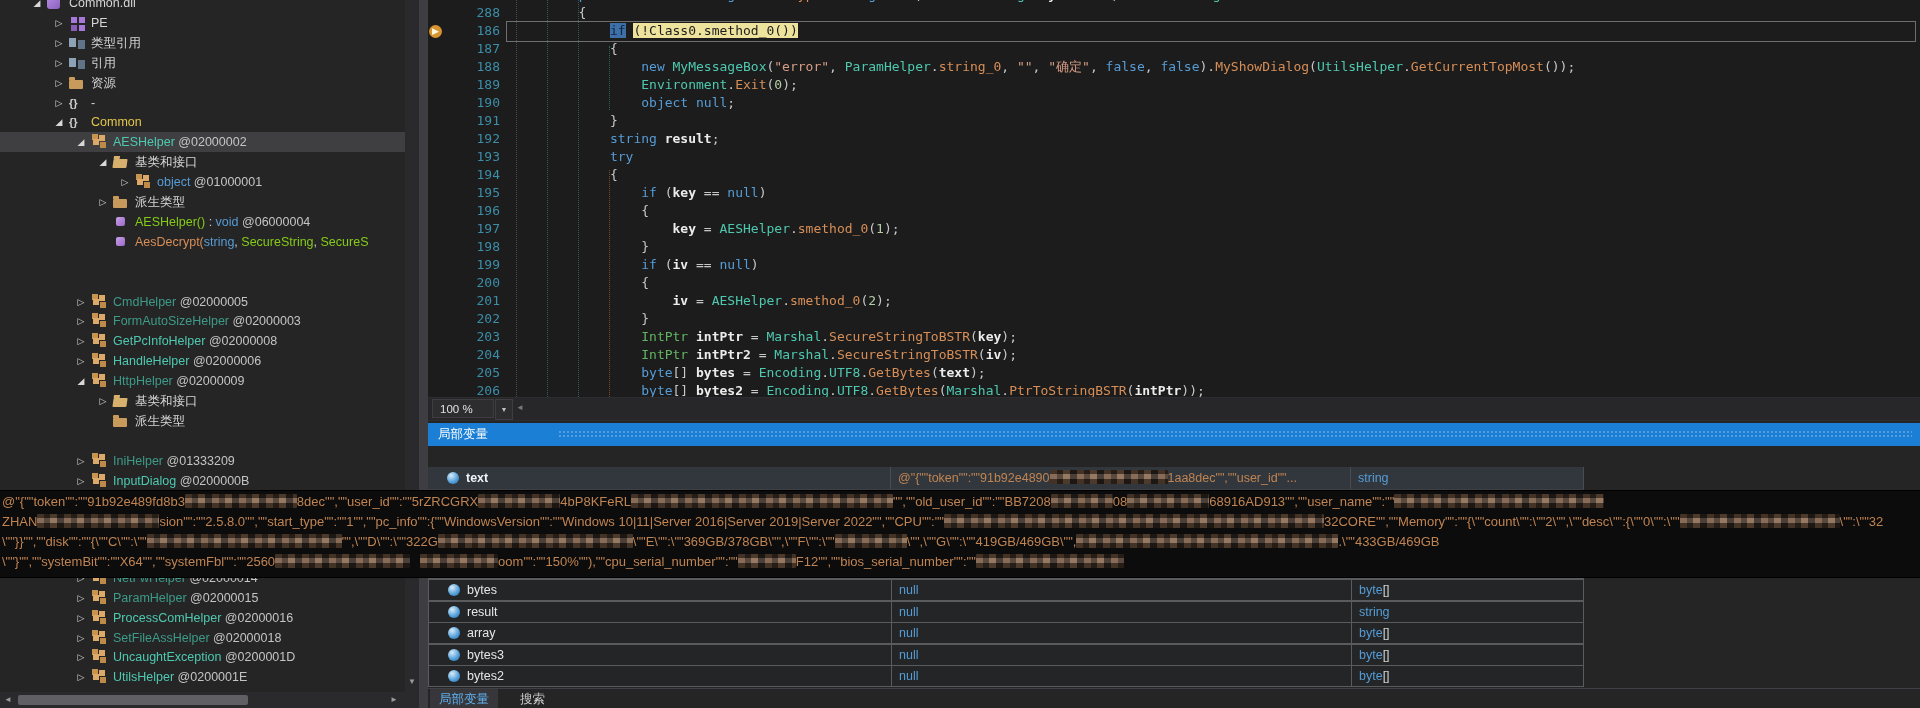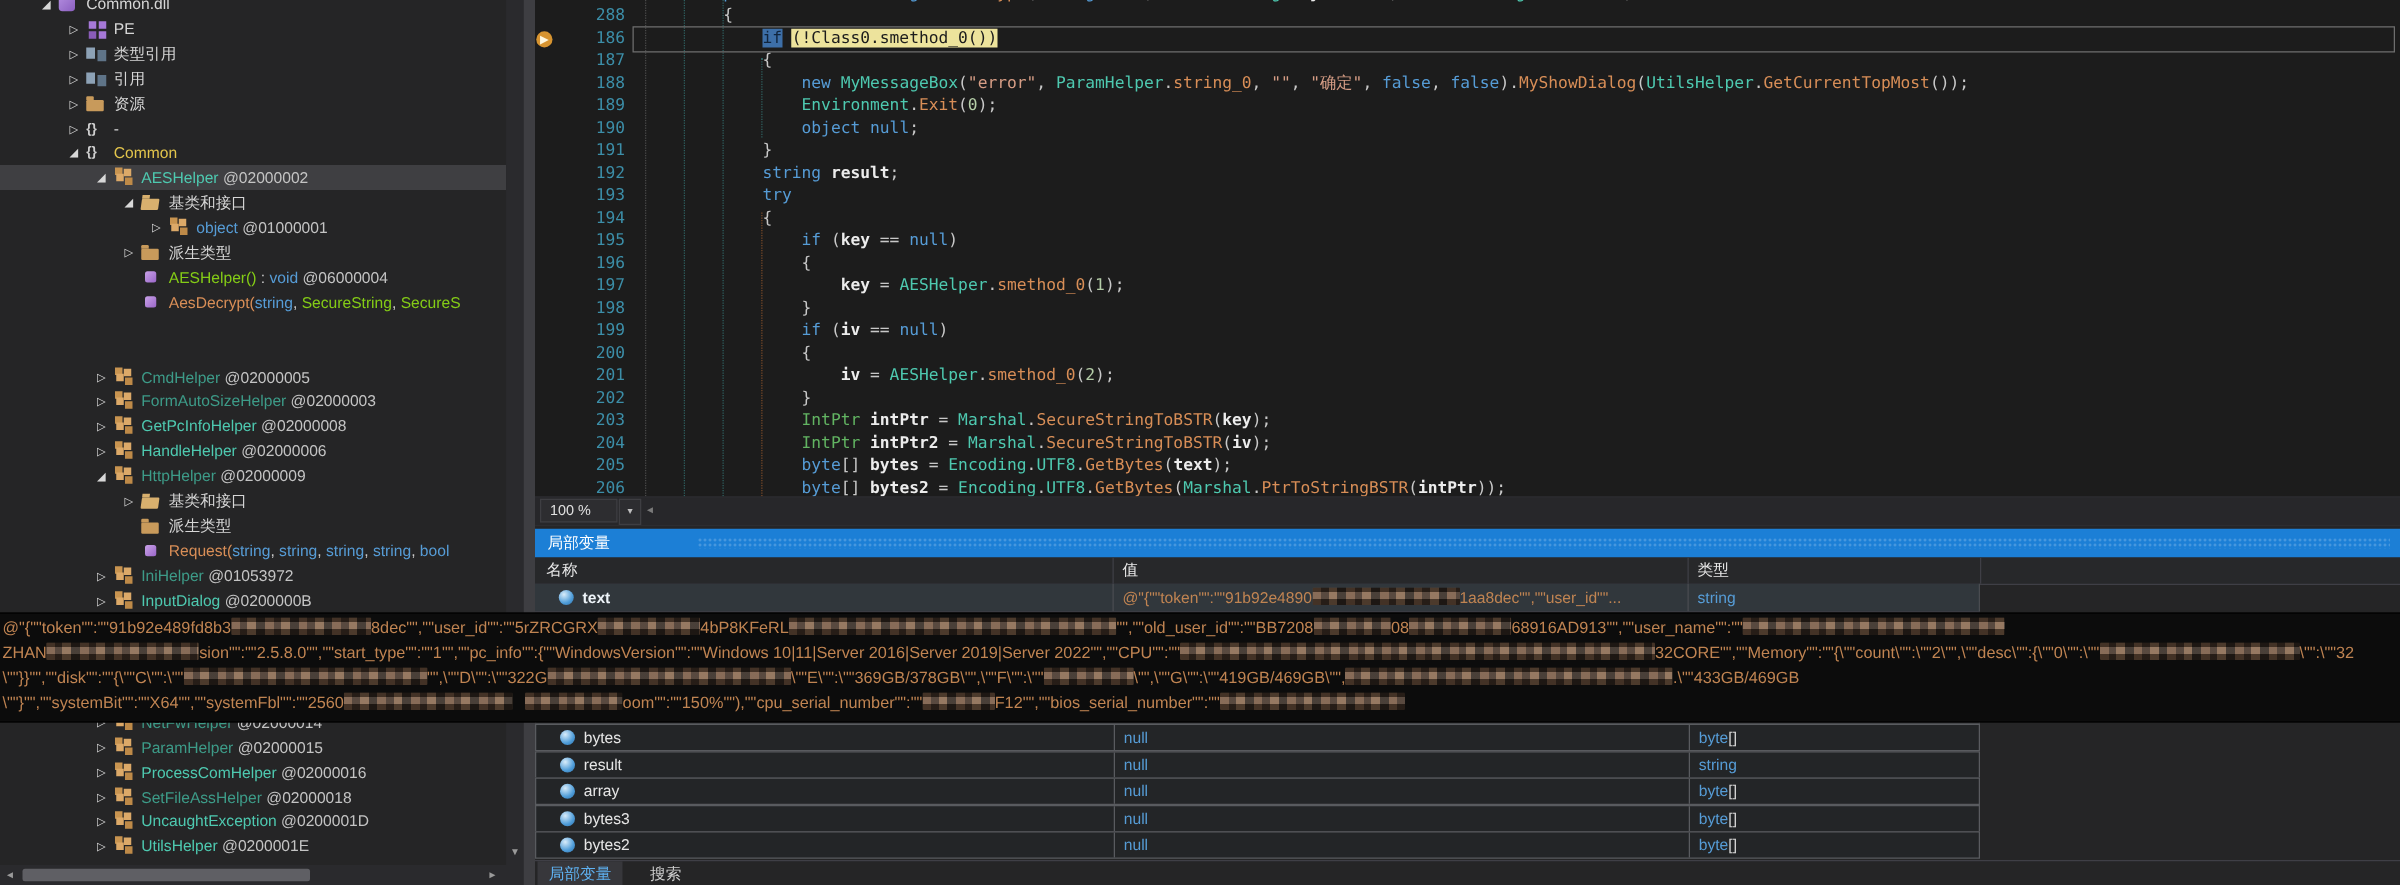--- a/index.html
+++ b/index.html
@@ -180,28 +180,24 @@
       </div>
       <div class="trow" style="top: 391px;">
         <span class="ex" style="left: 97px;">▷</span>
         <span class="ic ic-folderO" style="left: 113px;"></span>
         <span class="tlabel" style="left: 135px;"><span class="sg-wh">基类和接口</span></span>
       </div>
       <div class="trow" style="top: 410.9px;">
         <span class="ic ic-folder" style="left: 113px;"></span>
         <span class="tlabel" style="left: 135px;"><span class="sg-wh">派生类型</span></span>
       </div>
-      <div class="trow" style="top: 430.8px;">
-        <span class="ic ic-meth" style="left: 113px;"></span>
-        <span class="tlabel" style="left: 135px;"><span class="sg-m">Request(</span><span class="sg-blue">string</span><span class="sg-p">, </span><span class="sg-blue">string</span><span class="sg-p">, </span><span class="sg-blue">string</span><span class="sg-p">, </span><span class="sg-blue">string</span><span class="sg-p">, </span><span class="sg-blue">bool</span></span>
-      </div>
       <div class="trow" style="top: 450.7px;">
         <span class="ex" style="left: 75px;">▷</span>
         <span class="ic ic-cls" style="left: 91px;"></span>
-        <span class="tlabel" style="left: 113px;"><span class="sg-clsd">IniHelper</span><span class="sg-dim"> @01053972</span></span>
+        <span class="tlabel" style="left: 113px;"><span class="sg-clsd">IniHelper</span><span class="sg-dim"> @01333209</span></span>
       </div>
       <div class="trow" style="top: 470.6px;">
         <span class="ex" style="left: 75px;">▷</span>
         <span class="ic ic-cls" style="left: 91px;"></span>
         <span class="tlabel" style="left: 113px;"><span class="sg-cls">InputDialog</span><span class="sg-dim"> @0200000B</span></span>
       </div>
       <div class="trow" style="top: 568px;">
         <span class="ex" style="left: 75px;">▷</span>
         <span class="ic ic-cls" style="left: 91px;"></span>
         <span class="tlabel" style="left: 113px;"><span class="sg-clsd">NetFwHelper</span><span class="sg-dim"> @02000014</span></span>
@@ -282,28 +278,20 @@
     <div id="zoombox">100 %</div>
     <div id="zoomarrow">▼</div>
     <span class="arr">◄</span>
   </div>
 
   <div id="locals">
     <div id="locals-title">
       <span>局部变量</span>
       <div class="dots"></div>
     </div>
-    <div id="locals-hdr">
-      <span class="hcell" style="left:9px;">名称</span>
-      <span class="hcell" style="left:470px;">值</span>
-      <span class="hcell" style="left:930px;">类型</span>
-      <div class="hsep" style="left:462px;"></div>
-      <div class="hsep" style="left:922px;"></div>
-      <div class="hsep" style="left:1156px;"></div>
-    </div>
     <div id="row-text">
       <span class="fld-ic"></span>
       <span class="nm">text</span>
       <span class="val" id="row-text-val"><span>@"{""token"":""91b92e4890</span><span class="censor" style="width: 118px;"></span><span>1aa8dec"",""user_id""...</span></span>
       <span class="typ">string</span>
       <div class="hsep" style="left:462px;height:22px;background:#4A4C50;"></div>
       <div class="hsep" style="left:922px;height:22px;background:#4A4C50;"></div>
       <div class="hsep" style="left:1155px;height:22px;background:#4A4C50;"></div>
     </div>
     <div class="vrow" style="top:136px;height:22px;"></div>

